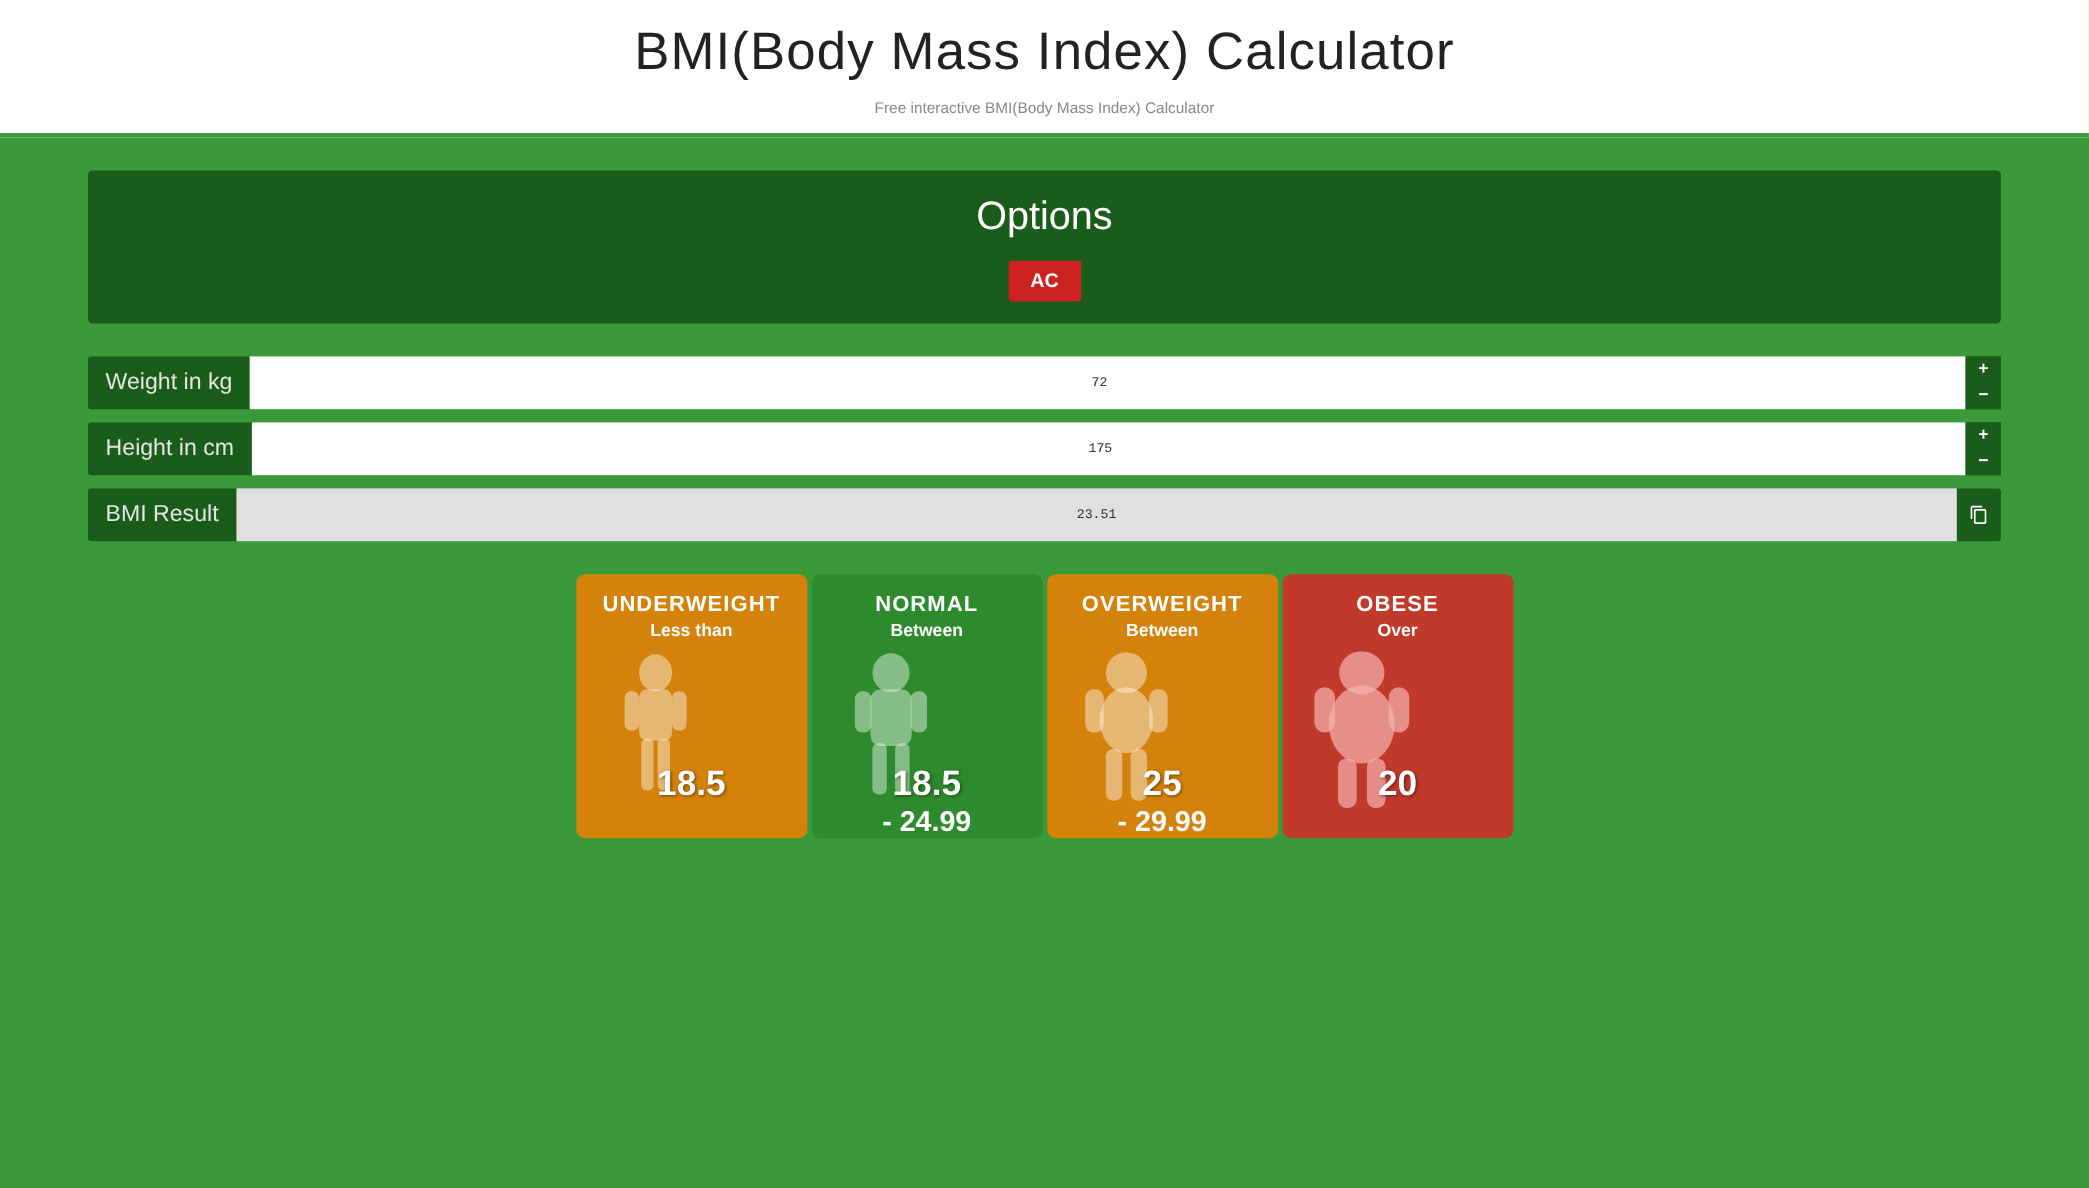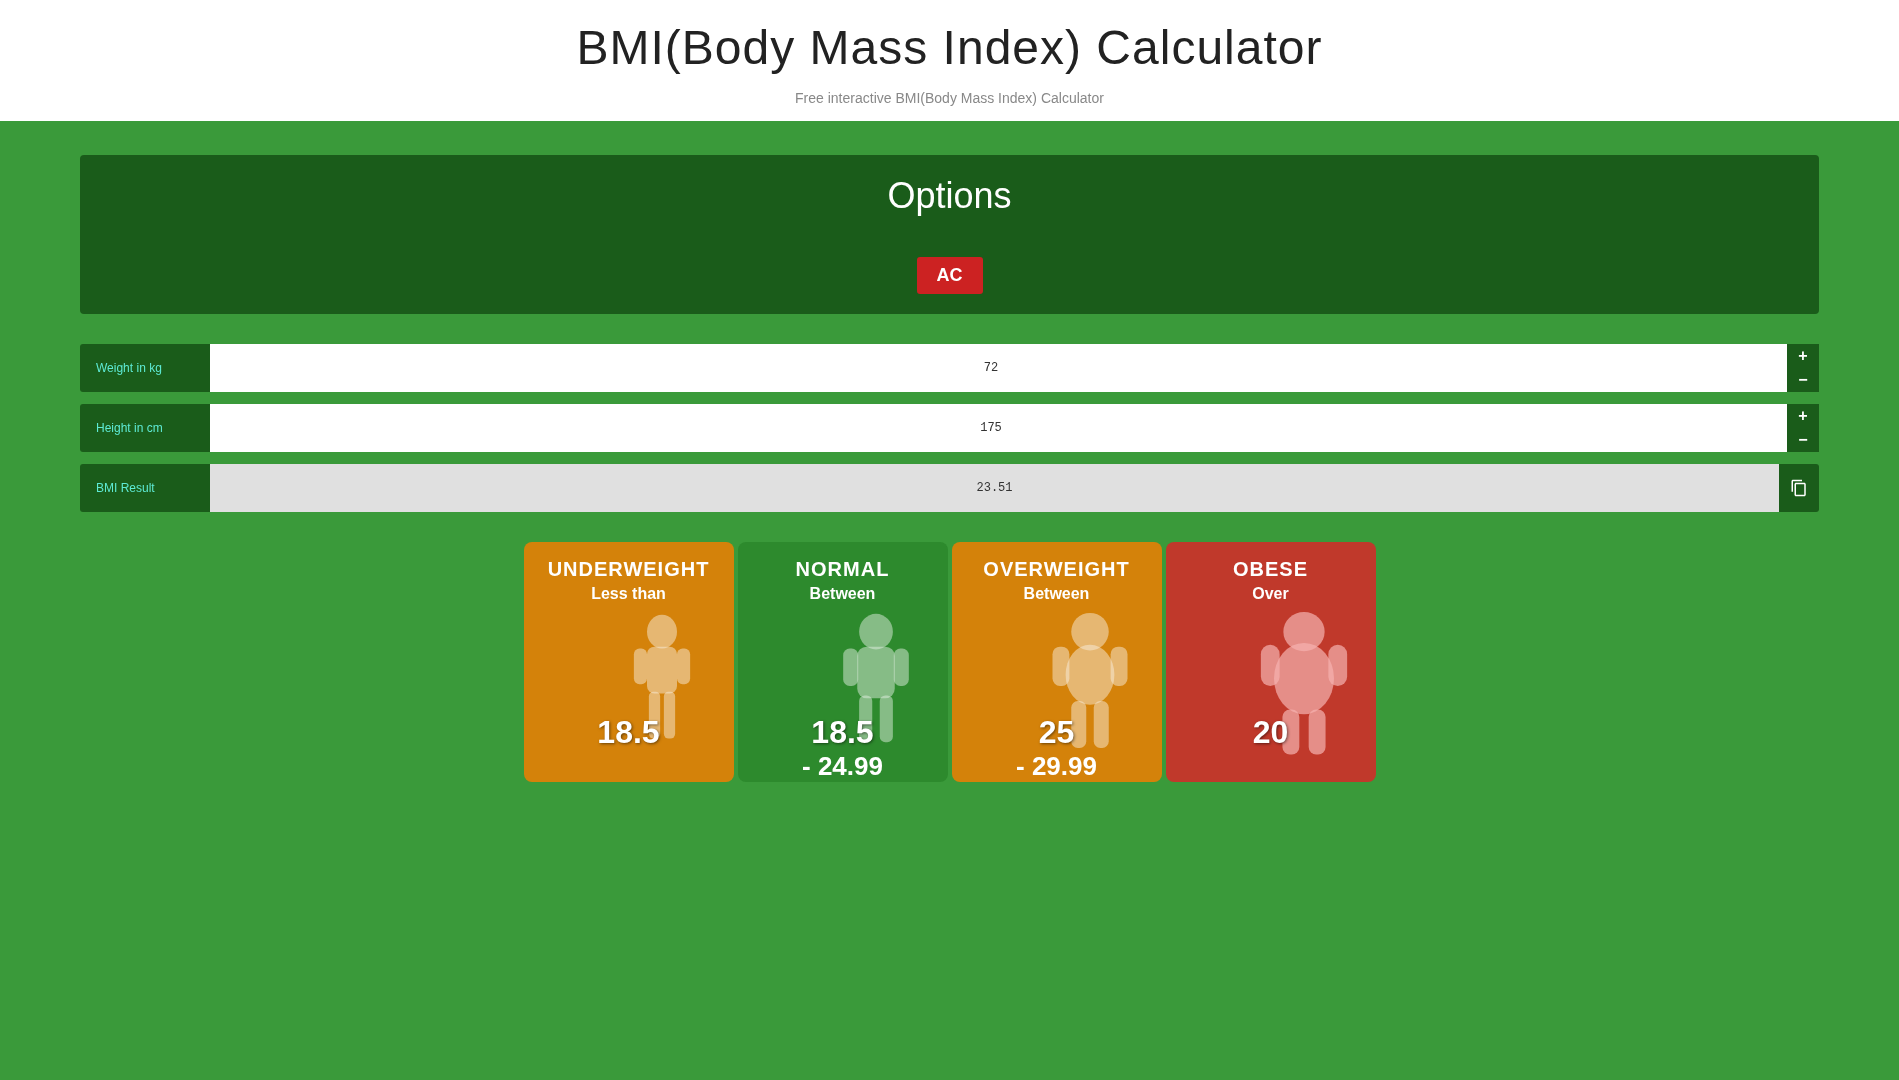--- a/index.html
+++ b/index.html
@@ -75,37 +75,36 @@
     }
     .ac-button {
       background: #cc2222;
       color: white;
       border: none;
       padding: 8px 20px;
       font-size: 18px;
       font-weight: bold;
       cursor: pointer;
       border-radius: 3px;
-      margin-top: 20px;
     }
 
     
     .input-row {
       display: flex;
       align-items: stretch;
       margin-bottom: 12px;
       height: 48px;
     }
     .input-label {
       background: #1a5c1a;
-      color: #5eead4;
+      color: #e5e5e5;
       padding: 0 16px;
       display: flex;
       align-items: center;
-      font-size: 12px;
+      font-size: 21px;
       min-width: 130px;
       border-radius: 3px 0 0 3px;
     }
     .input-field {
       flex: 1;
       border: none;
       padding: 0 16px;
       font-size: 12px;
       text-align: center;
       background: white;
@@ -184,21 +183,21 @@
       font-weight: bold;
       margin-bottom: 8px;
     }
 
     
     .body-silhouette {
       position: relative;
       height: 150px;
       display: flex;
       align-items: flex-end;
-      justify-content: flex-end;
+      justify-content: flex-start;
     }
     .silhouette-svg {
       width: 120px;
       height: 150px;
       opacity: 0.85;
     }
 
     .bmi-value-overlay {
       position: absolute;
       bottom: 10px;

